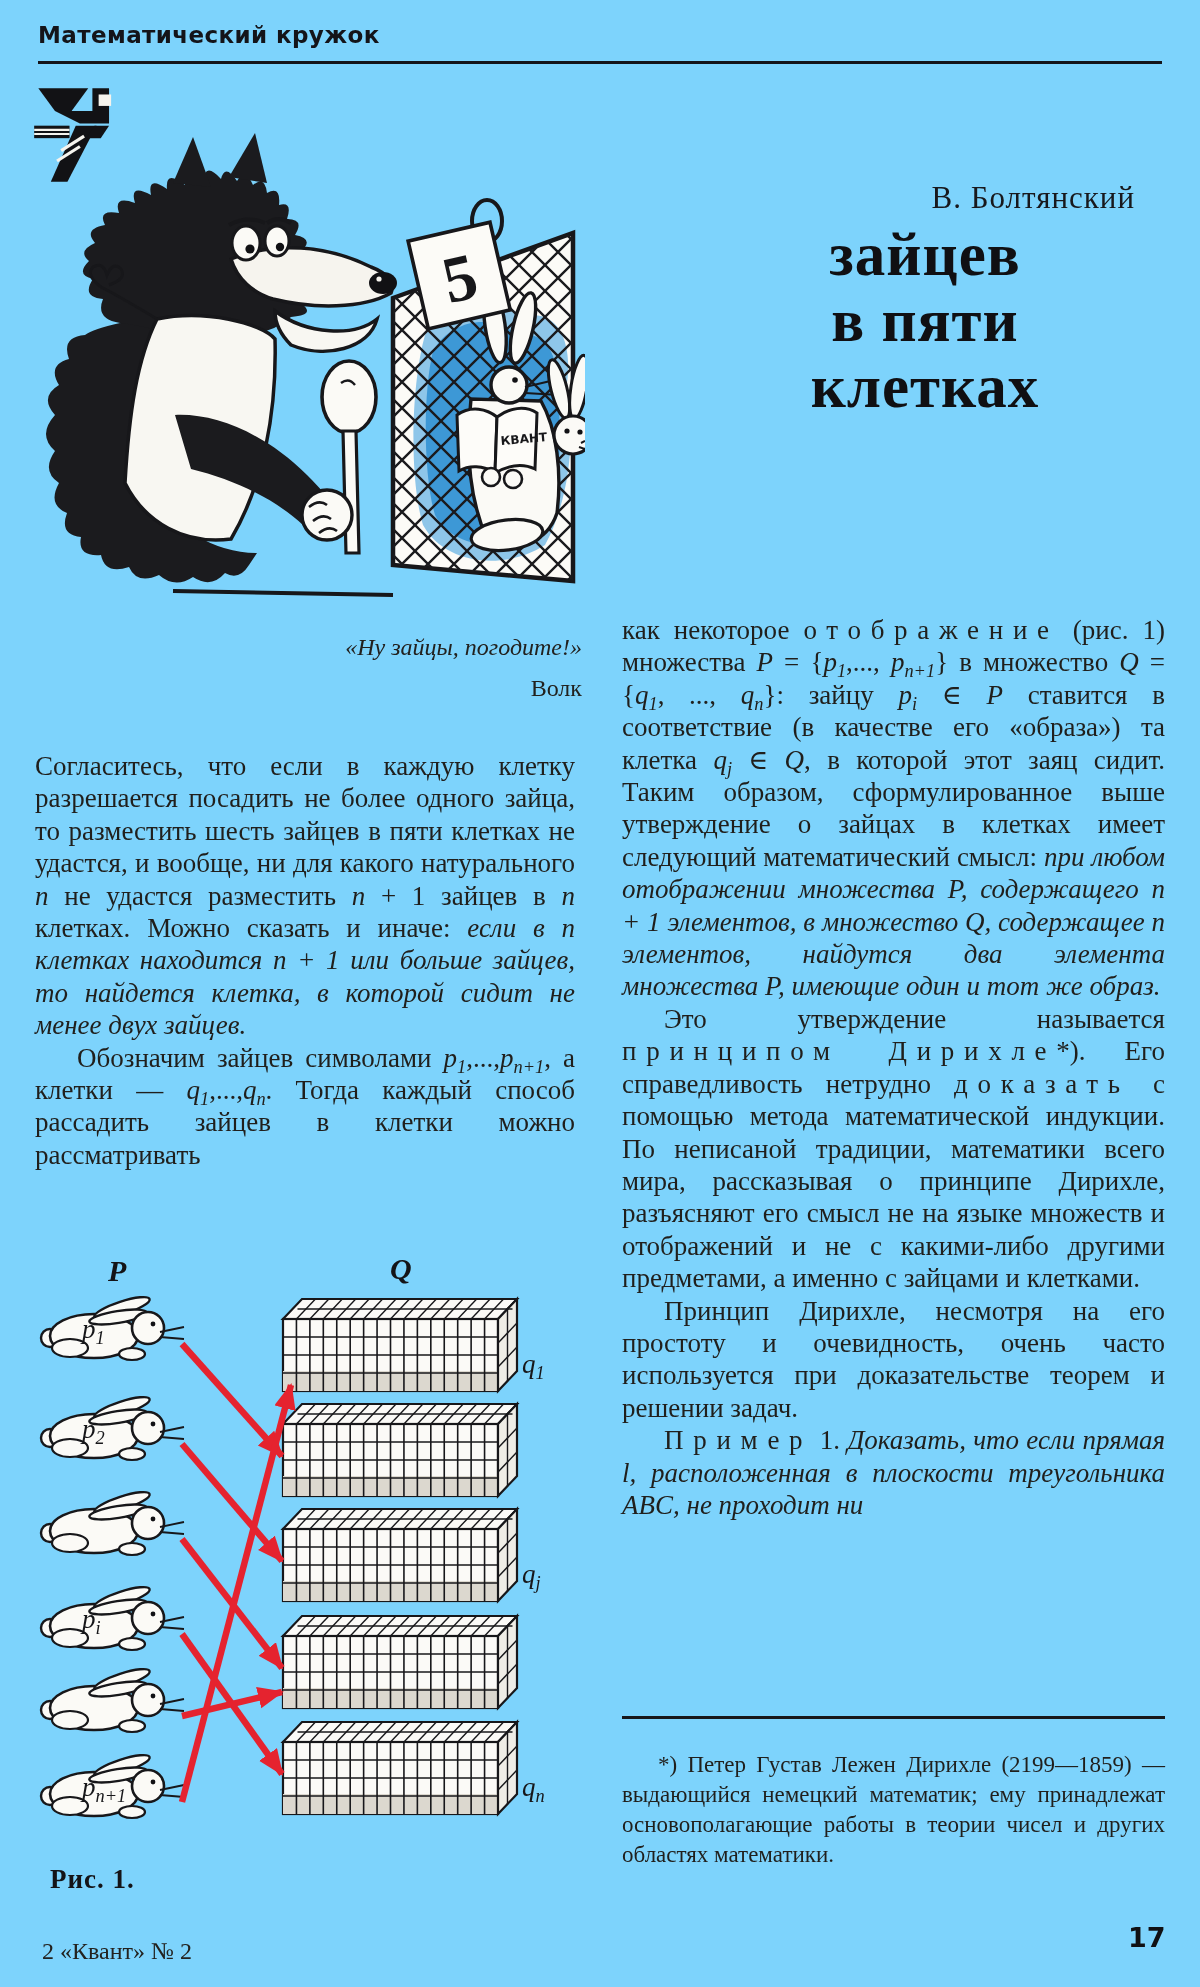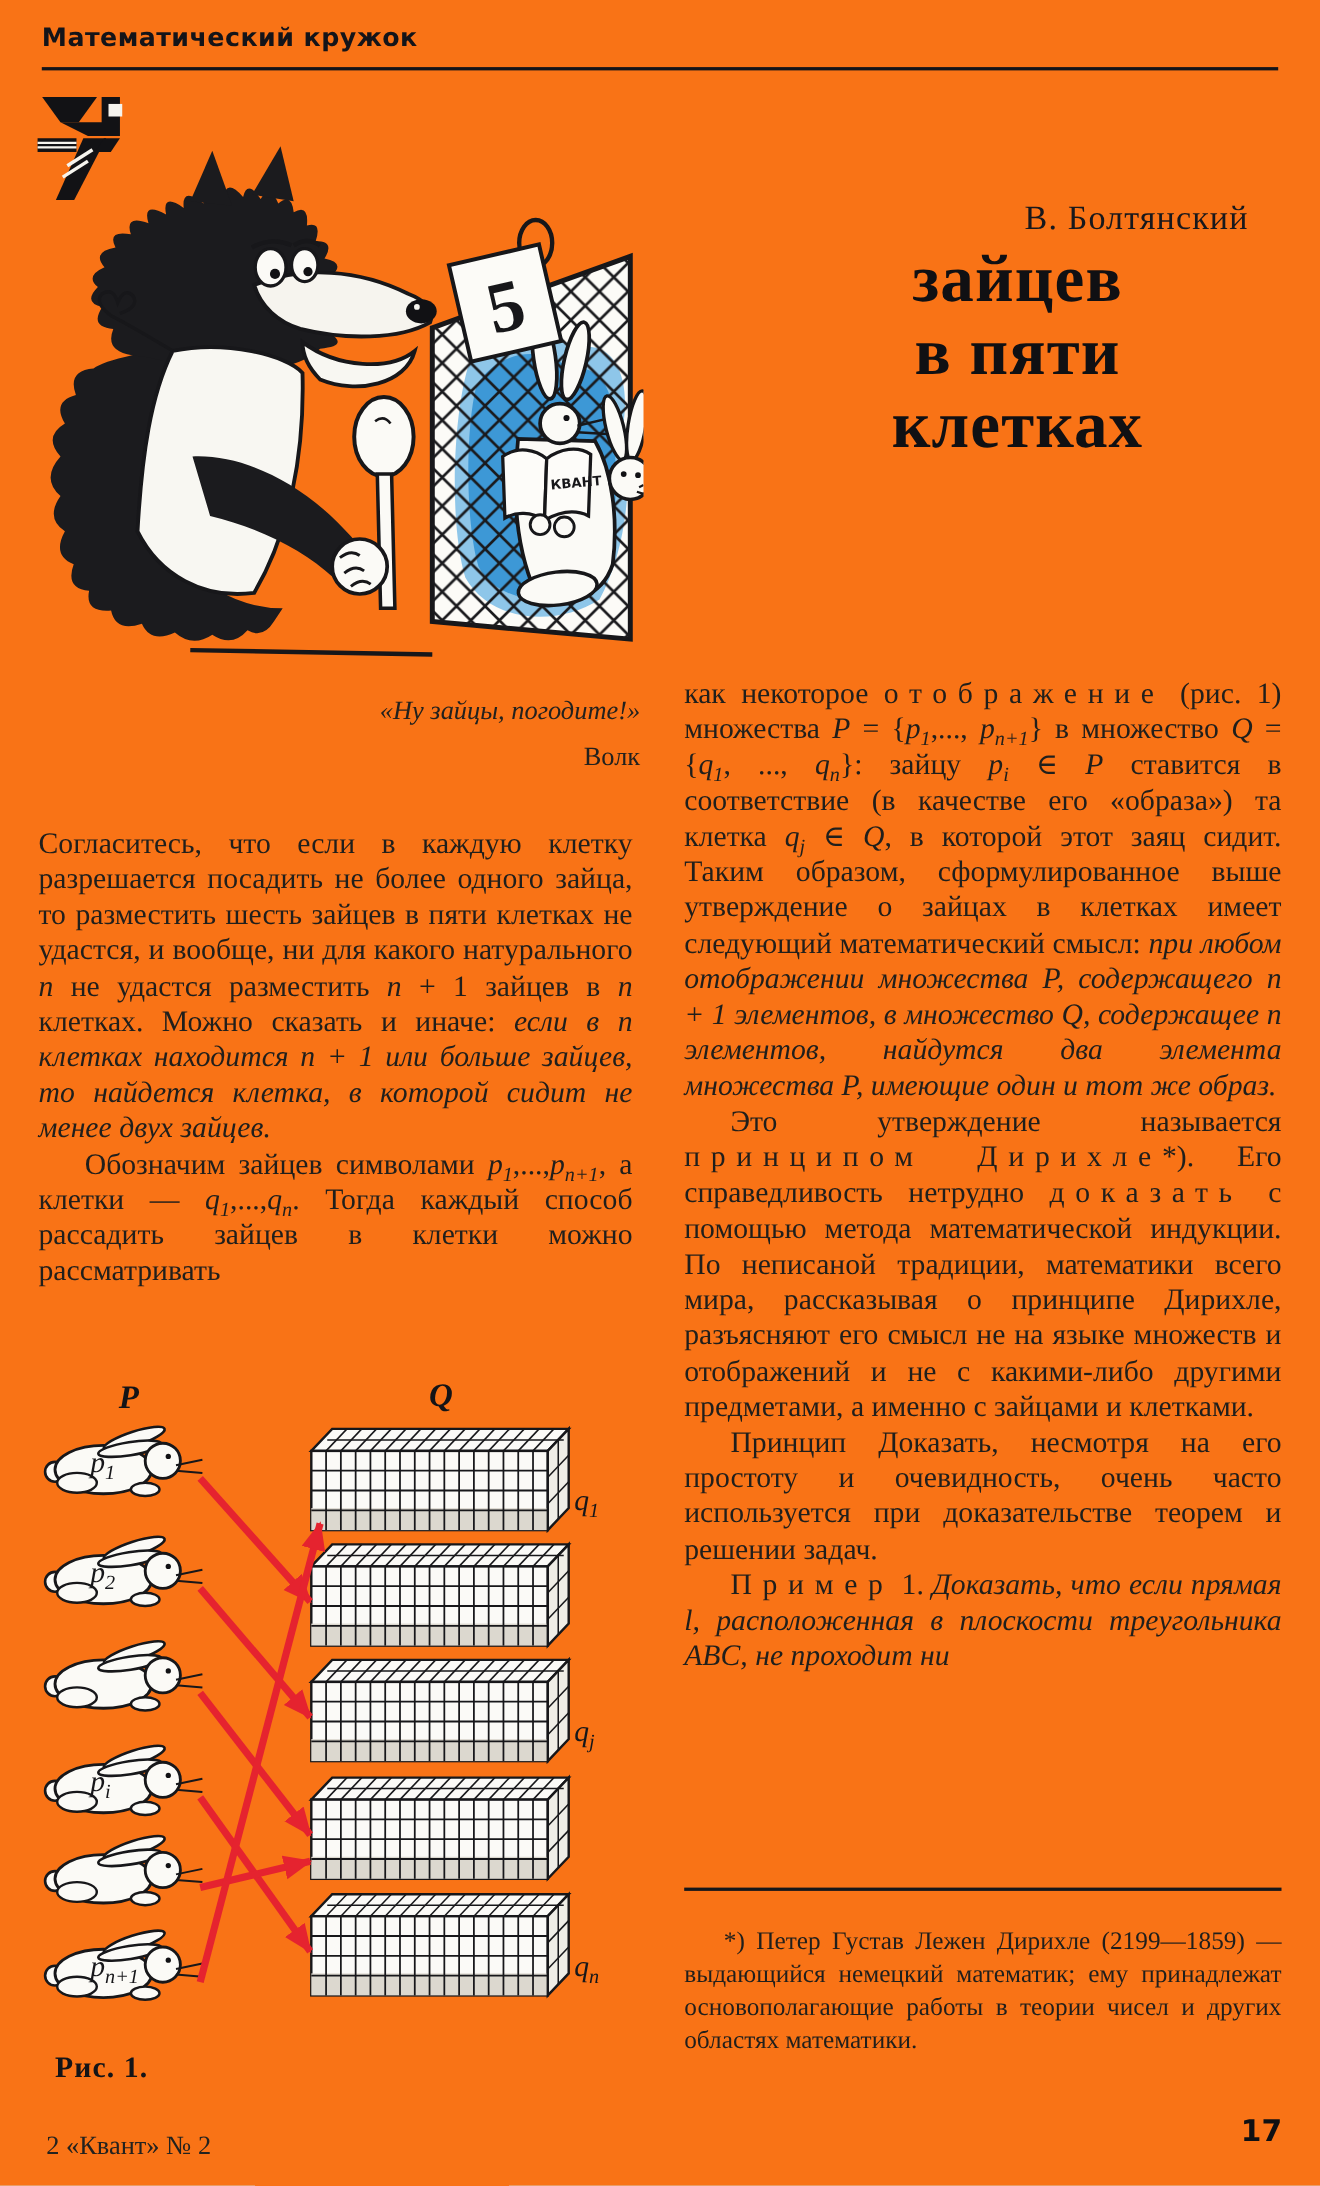--- a/index.html
+++ b/index.html
@@ -1,16 +1,16 @@
 <!DOCTYPE html>
 <html><head>
 <meta charset="utf-8">
 <style>
   html,body{margin:0;padding:0;background:#d8d5cd;}
-  .page{position:relative;width:1200px;height:1987px;background:#f97316;color:#1f1e1b;
+  .page{position:relative;width:1200px;height:1987px;background:#7dd3fc;color:#1f1e1b;
         font-family:"Liberation Serif","DejaVu Serif",serif;overflow:hidden;margin:0 auto;}
   .abs{position:absolute;}
   
   .rubric{left:38px;top:22px;font-family:"DejaVu Sans","Liberation Sans",sans-serif;
           font-weight:bold;font-size:23px;letter-spacing:.4px;color:#141419;}
   .rubric-rule{left:38px;top:61px;width:1124px;height:3px;background:#141419;}
   
   .author{left:690px;top:180px;width:445px;text-align:right;font-size:31px;letter-spacing:1px;color:#18181c;}
   .title{left:682px;top:222px;width:486px;text-align:center;font-weight:bold;font-size:61px;
          line-height:66px;color:#101013;letter-spacing:1px;}
@@ -168,21 +168,21 @@
     <div class="a">Волк</div>
   </div>
 
   <div class="abs col col-left">
       <p class="para"><span>Согласитесь, что если в каждую клетку разрешается посадить не более одного зайца, то разместить шесть зайцев в пяти клетках не удастся, и вообще, ни для какого натурального </span><span class="it">n</span><span> не удастся разместить </span><span class="it">n</span><span> + 1 зайцев в </span><span class="it">n</span><span> клетках. Можно сказать и иначе: </span><span class="it">если в n клетках находится n + 1 или больше зайцев, то найдется клетка, в которой сидит не менее двух зайцев.</span></p>
       <p class="para ind"><span>Обозначим зайцев символами </span><span class="it">p<sub>1</sub></span><span>,...,</span><span class="it">p<sub>n+1</sub></span><span>, а клетки — </span><span class="it">q<sub>1</sub></span><span>,...,</span><span class="it">q<sub>n</sub></span><span>. Тогда каждый способ рассадить зайцев в клетки можно рассматривать</span></p>
     </div>
   <div class="abs col col-right">
       <p class="para"><span>как некоторое </span><span class="spc">отображение</span><span> (рис. 1) множества </span><span class="it">P</span><span> = {</span><span class="it">p<sub>1</sub></span><span>,..., </span><span class="it">p<sub>n+1</sub></span><span>} в множество </span><span class="it">Q</span><span> = {</span><span class="it">q<sub>1</sub></span><span>, ..., </span><span class="it">q<sub>n</sub></span><span>}: зайцу </span><span class="it">p<sub>i</sub></span><span> ∈ </span><span class="it">P</span><span> ставится в соответствие (в качестве его «образа») та клетка </span><span class="it">q<sub>j</sub></span><span> ∈ </span><span class="it">Q</span><span>, в которой этот заяц сидит. Таким образом, сформулированное выше утверждение о зайцах в клетках имеет следующий математический смысл: </span><span class="it">при любом отображении множества P, содержащего n + 1 элементов, в множество Q, содержащее n элементов, найдутся два элемента множества P, имеющие один и тот же образ.</span></p>
       <p class="para ind"><span>Это утверждение называется </span><span class="spc">принципом Дирихле</span><span>*). Его справедливость нетрудно </span><span class="spc">доказать</span><span> с помощью метода математической индукции. По неписаной традиции, математики всего мира, рассказывая о принципе Дирихле, разъясняют его смысл не на языке множеств и отображений и не с какими-либо другими предметами, а именно с зайцами и клетками.</span></p>
-      <p class="para ind"><span>Принцип Доказать, несмотря на его простоту и очевидность, очень часто используется при доказательстве теорем и решении задач.</span></p>
+      <p class="para ind"><span>Принцип Дирихле, несмотря на его простоту и очевидность, очень часто используется при доказательстве теорем и решении задач.</span></p>
       <p class="para ind"><span class="spc">Пример</span><span> 1. </span><span class="it">Доказать, что если прямая l, расположенная в плоскости треугольника ABC, не проходит ни</span></p>
     </div>
 
   <div class="abs figure">
     <svg width="560" height="650" viewBox="0 0 560 650">
       <defs>
         <marker id="ah" markerUnits="userSpaceOnUse" markerWidth="28" markerHeight="24" refX="24" refY="11" orient="auto">
           <path d="M0,0 L26,11 L0,22 Z" fill="#e5232f"></path>
         </marker>
         <g id="bunny">

